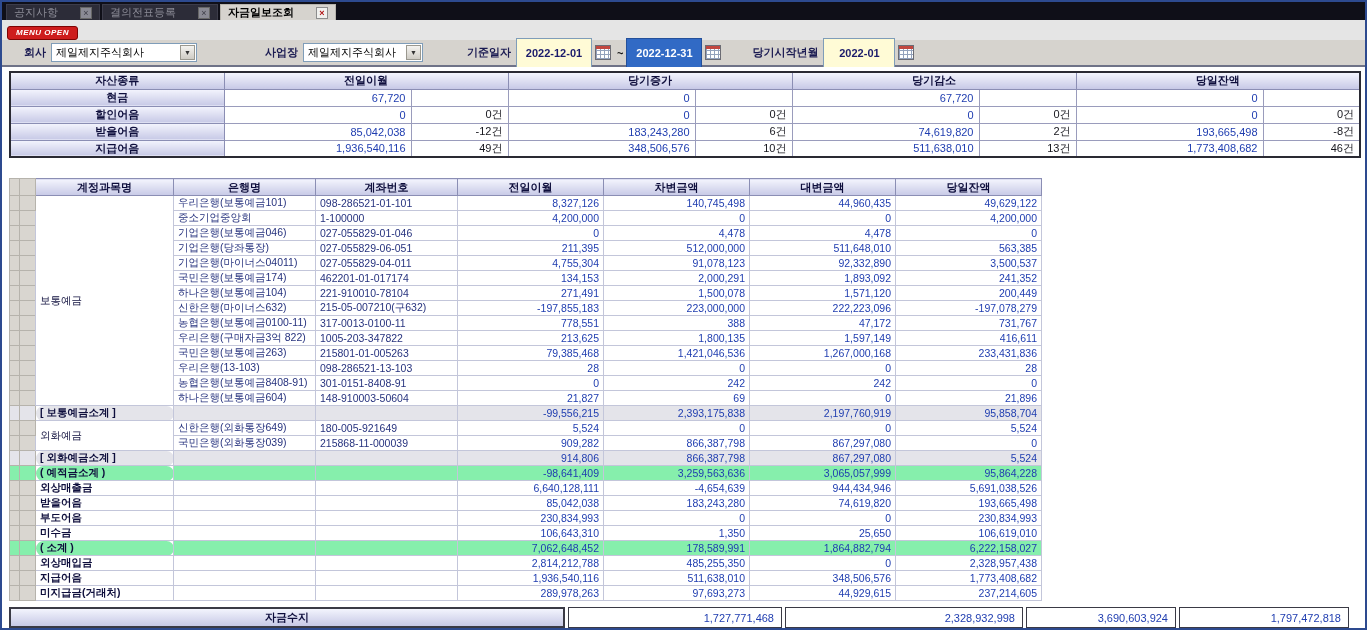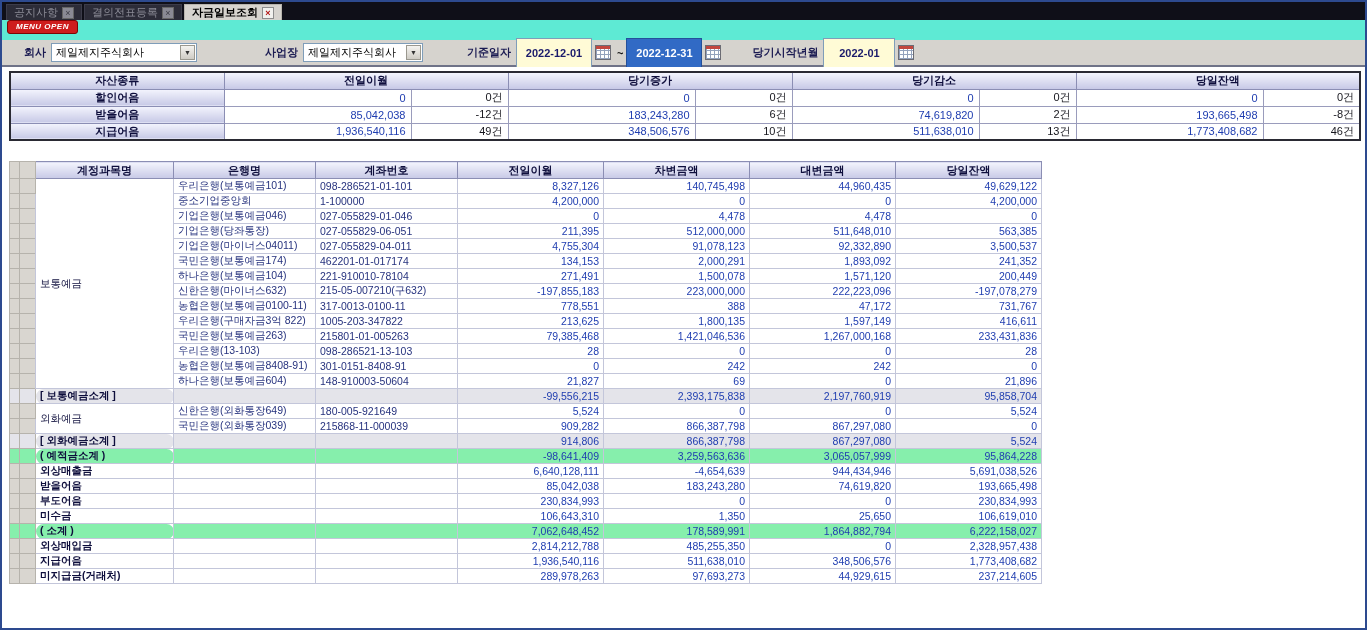--- a/index.html
+++ b/index.html
@@ -4,29 +4,29 @@
 <style>
   * { margin:0; padding:0; box-sizing:border-box; }
   html,body { width:1367px; height:630px; overflow:hidden; }
   body { font-family:"Liberation Sans","DejaVu Sans",sans-serif; font-size:11px; background:#9aa0b0; }
 
   .window { width:1367px; height:630px; border:2px solid #2d4a8f; background:#fff;
             display:flex; flex-direction:column; overflow:hidden; }
 
   
   .tabbar { background:#0f0f18; height:18px; display:flex; align-items:flex-end; gap:2px; padding:2px 2px 0 4px; flex:0 0 auto;}
-  .tab { display:flex; align-items:center; gap:4px; height:16px; padding:0 7px; background:#2c2c38;
+  .tab { display:flex; align-items:center; gap:22px; height:16px; padding:0 7px; background:#2c2c38;
          color:#8b8b96; border:1px solid #3c3c4a; border-bottom:none; cursor:default; }
   .tab .x { width:12px; height:12px; border:1px solid #666; background:#8a8a94; color:#3c3c46;
             font-size:9px; line-height:10px; text-align:center; }
   .tab.active { background:#d6d3ce; color:#000; font-weight:bold; border-color:#b8b5ae; }
   .tab.active .x { background:#f1f1ee; color:#b01010; border-color:#8d8d8d; }
 
   
-  .menubar { background:#5eead4; height:20px; display:flex; align-items:flex-start; padding:0 5px; flex:0 0 auto;}
+  .menubar { background:#e5e5e5; height:20px; display:flex; align-items:flex-end; padding:0 5px; flex:0 0 auto;}
   .menu-open { background:#ce1d1d; color:#fff; font-weight:bold; font-style:italic; font-size:8px;
                padding:1px 8px 2px 8px; border-radius:3px; border:1px solid #7e0404; letter-spacing:.5px; }
 
   
   .filterbar { background:#d6d3ce; height:27px; display:flex; align-items:center; padding:0 10px 0 22px;
                border-bottom:2px solid #6f7388; flex:0 0 auto; }
   .flabel { font-weight:bold; color:#1b1b52; margin-right:5px; white-space:nowrap; }
   .select { background:#fff; border:1px solid #7f9db9; height:19px; display:flex; align-items:center;
             position:relative; padding:0 18px 0 4px; color:#000; white-space:nowrap; }
   .select .arrow { position:absolute; right:1px; top:1px; bottom:1px; width:15px;
@@ -143,20 +143,31 @@
       </colgroup>
       <tbody id="sum-body">
           <tr>
             <td class="hdr rowlab">자산종류</td>
             <td class="hdr" colspan="2">전일이월</td>
             <td class="hdr" colspan="2">당기증가</td>
             <td class="hdr" colspan="2">당기감소</td>
             <td class="hdr" colspan="2">당일잔액</td>
           </tr>
           <tr>
+            <td class="hdr rowlab">현금</td>
+            <td class="num">67,720</td>
+            <td class="cnt"></td>
+            <td class="num">0</td>
+            <td class="cnt"></td>
+            <td class="num">67,720</td>
+            <td class="cnt"></td>
+            <td class="num">0</td>
+            <td class="cnt"></td>
+          </tr>
+          <tr>
             <td class="hdr rowlab">할인어음</td>
             <td class="num">0</td>
             <td class="cnt">0건</td>
             <td class="num">0</td>
             <td class="cnt">0건</td>
             <td class="num">0</td>
             <td class="cnt">0건</td>
             <td class="num">0</td>
             <td class="cnt">0건</td>
           </tr>
@@ -488,15 +499,22 @@
             <td class="bank"></td>
             <td class="accno"></td>
             <td class="num">289,978,263</td>
             <td class="num">97,693,273</td>
             <td class="num">44,929,615</td>
             <td class="num">237,214,605</td>
           </tr>
         </tbody>
     </table>
 
+    <div class="footer">
+      <div class="f-label">자금수지</div>
+      <div class="f-val fw1">1,727,771,468</div>
+      <div class="f-val fw2">2,328,932,998</div>
+      <div class="f-val fw3">3,690,603,924</div>
+      <div class="f-val fw4">1,797,472,818</div>
+    </div>
 
   </div>
 </div>
 
 </body></html>

